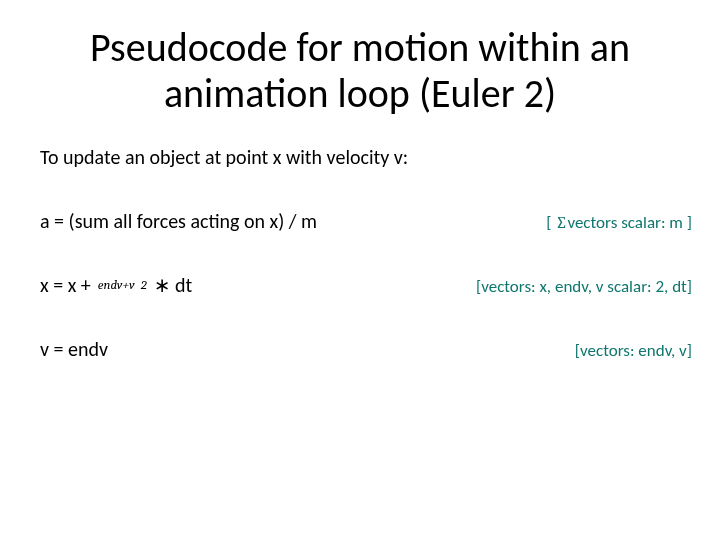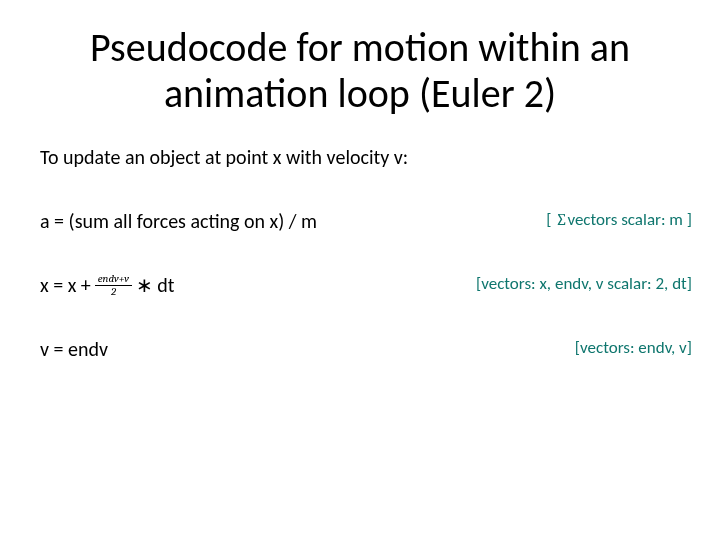--- a/index.html
+++ b/index.html
@@ -21,44 +21,44 @@
   }
   .content {
     padding: 20px 28px 0 40px;
   }
   .intro {
     font-size: 20px;
     margin-bottom: 28px;
   }
   .row {
     display: flex;
-    align-items: flex-start;
+    align-items: flex-end;
     margin-bottom: 30px;
     margin-top: 40px;
   }
   .formula {
     font-size: 20px;
     flex: 0 0 auto;
     display: flex;
     align-items: center;
   }
   .spacer { flex: 1 1 auto; }
   .annot {
     font-size: 17px;
     color: #0f766e;
     white-space: nowrap;
     text-align: right;
   }
   .frac {
     display: inline-flex;
-    flex-direction: column;
+    flex-direction: row;
     align-items: center;
     font-style: italic;
     font-family: "Cambria Math", Cambria, serif;
-    font-size: 11px;
+    font-size: 13px;
     line-height: 1.05;
     vertical-align: middle;
     margin: 0 4px;
   }
   .frac .num { padding: 0 3px; }
   .frac .bar { width: 100%; border-top: 1px solid #000; }
   .frac .den { padding: 0 3px; }
   .annot-sigma { font-family: "Cambria Math", Cambria, serif; }
 </style>
 </head>

